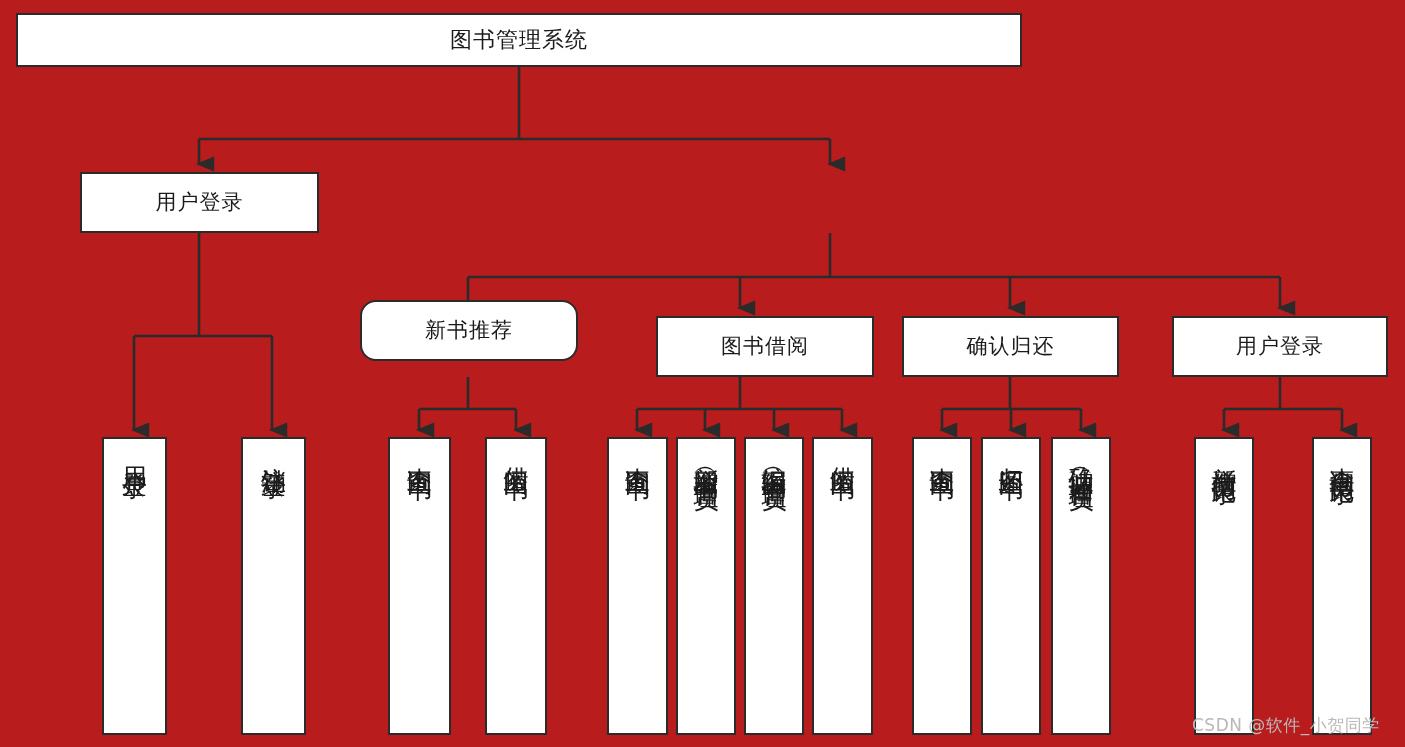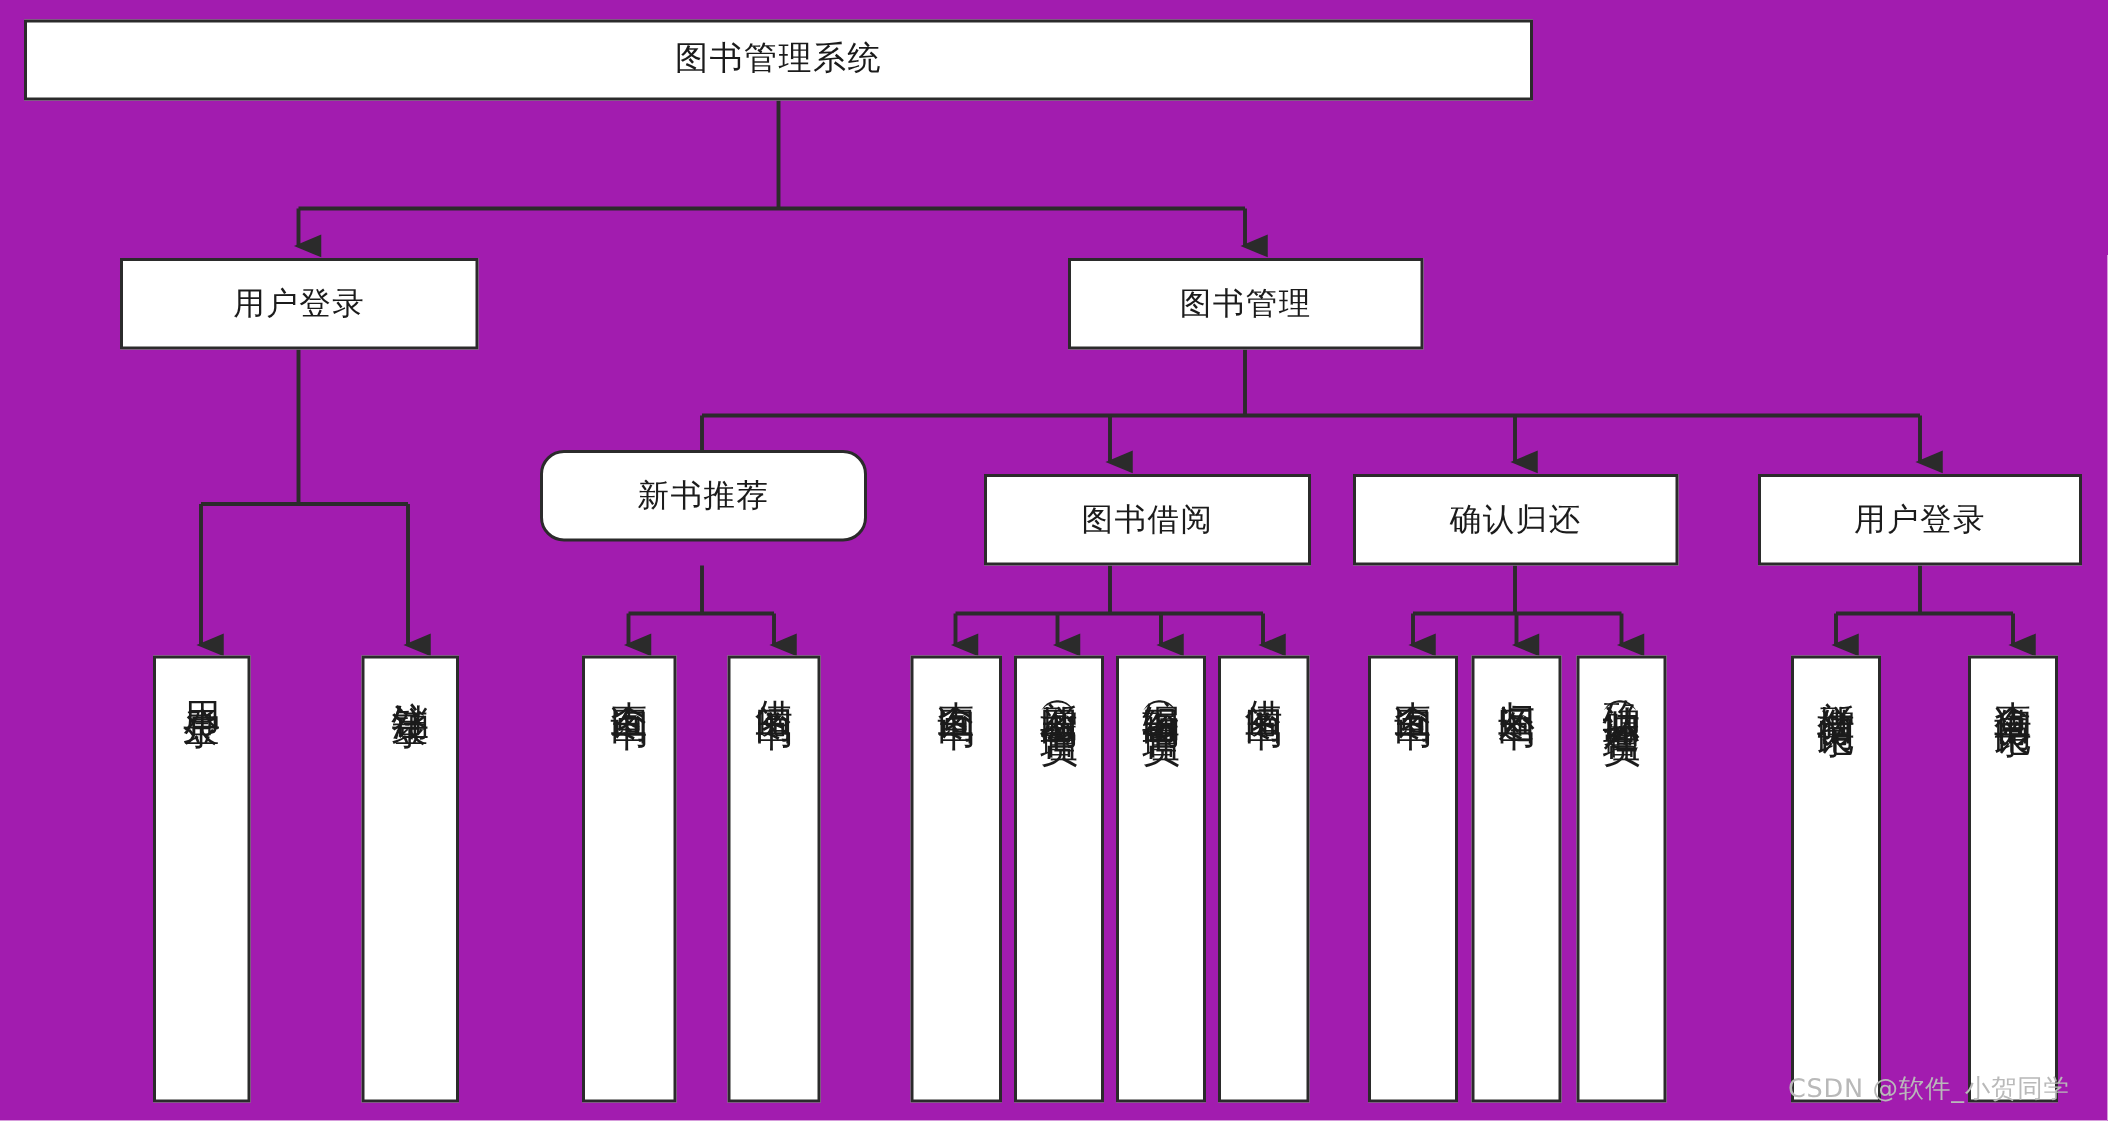--- a/index.html
+++ b/index.html
@@ -4,21 +4,21 @@
 <style>
   html,body{margin:0;padding:0;background:#ffffff;}
   body{
     font-family:"DejaVu Sans","Liberation Sans",sans-serif;
     -webkit-font-smoothing:antialiased;
   }
   #canvas{
     position:relative;
     width:1405px;
     height:747px;
-    background:#a21caf;
+    background:#b91c1c;
     overflow:hidden;
   }
   #edges{
     position:absolute;
     left:0;top:0;
     width:1405px;height:747px;
     pointer-events:none;
   }
   .node{
     position:absolute;
@@ -122,23 +122,20 @@
     </g>
   </svg>
 
   <div class="node horiz root" style="left:16px;top:13px;width:1006px;height:54px;">
     <span class="label">图书管理系统</span>
   </div>
 
   <div class="node horiz" style="left:80px;top:172px;width:239px;height:61px;">
     <span class="label">用户登录</span>
   </div>
-  <div class="node horiz" style="left:712px;top:172px;width:237px;height:61px;">
-    <span class="label">图书管理</span>
-  </div>
 
   <div class="node horiz" style="left:360px;top:300px;width:218px;height:61px;border-radius:16px;">
     <span class="label">新书推荐</span>
   </div>
   <div class="node horiz" style="left:632px;top:316px;width:218px;height:61px;margin-left:24px;">
     <span class="label">图书借阅</span>
   </div>
   <div class="node horiz" style="left:902px;top:316px;width:217px;height:61px;">
     <span class="label">确认归还</span>
   </div>

